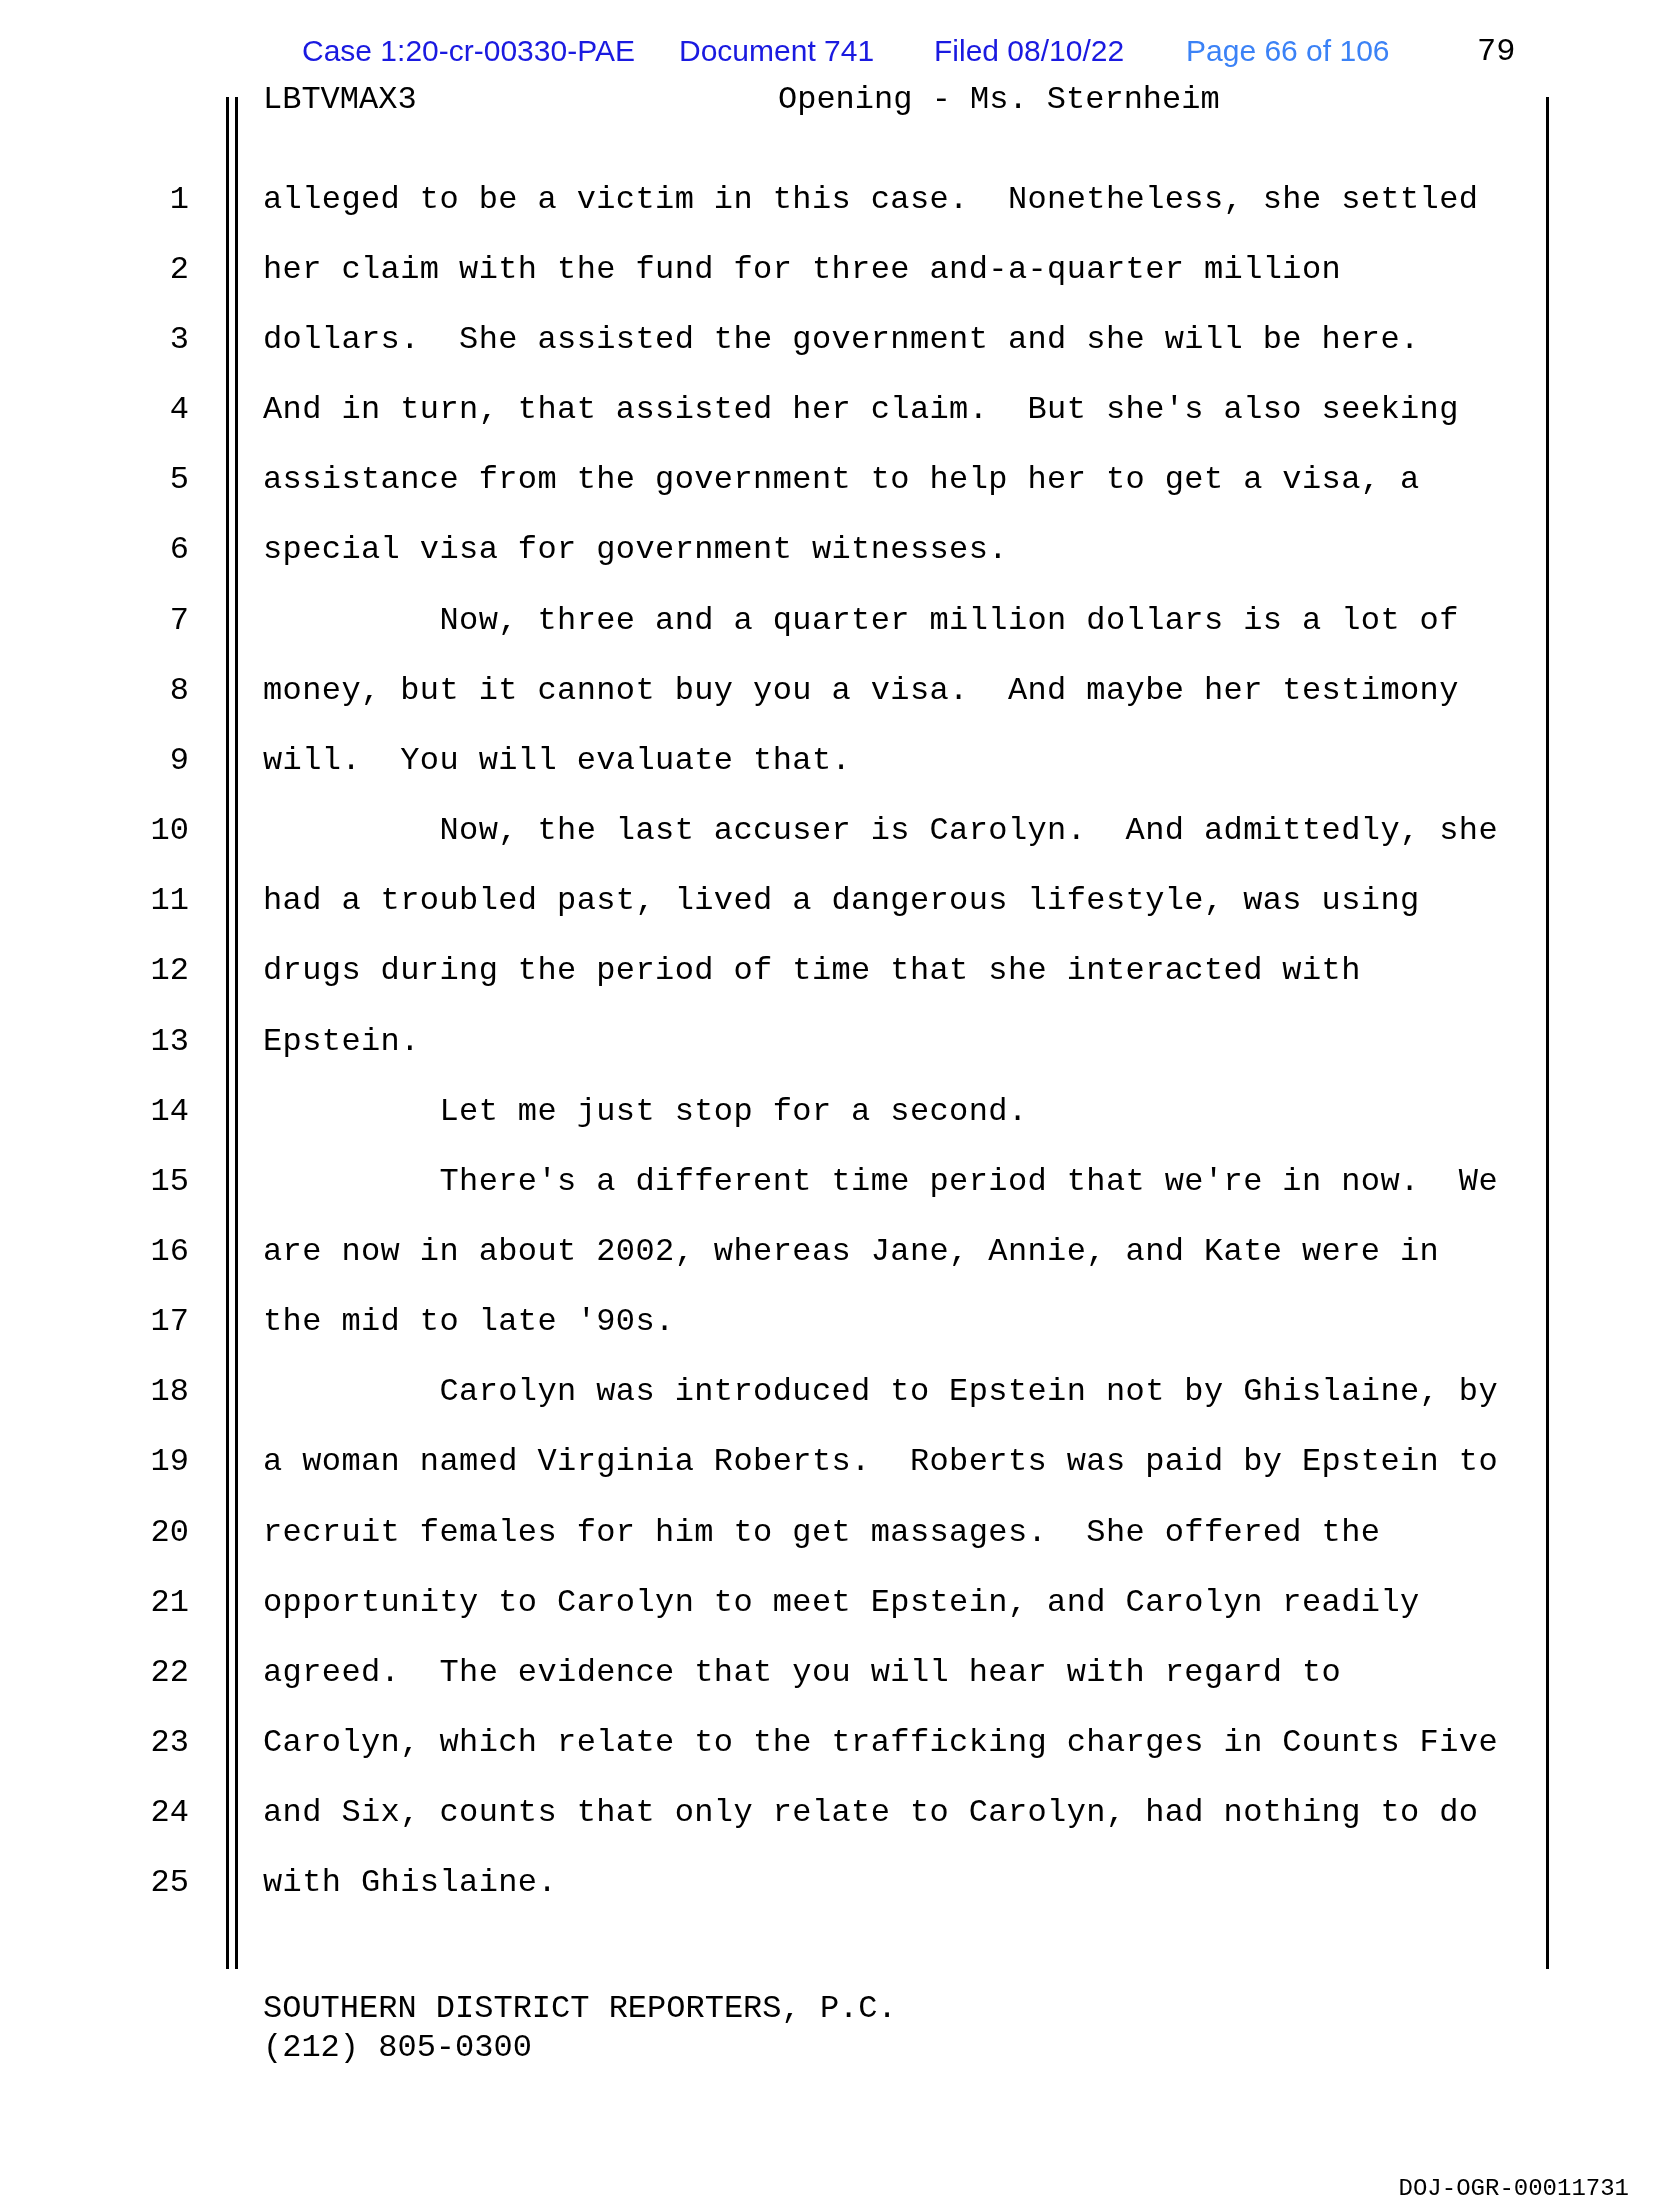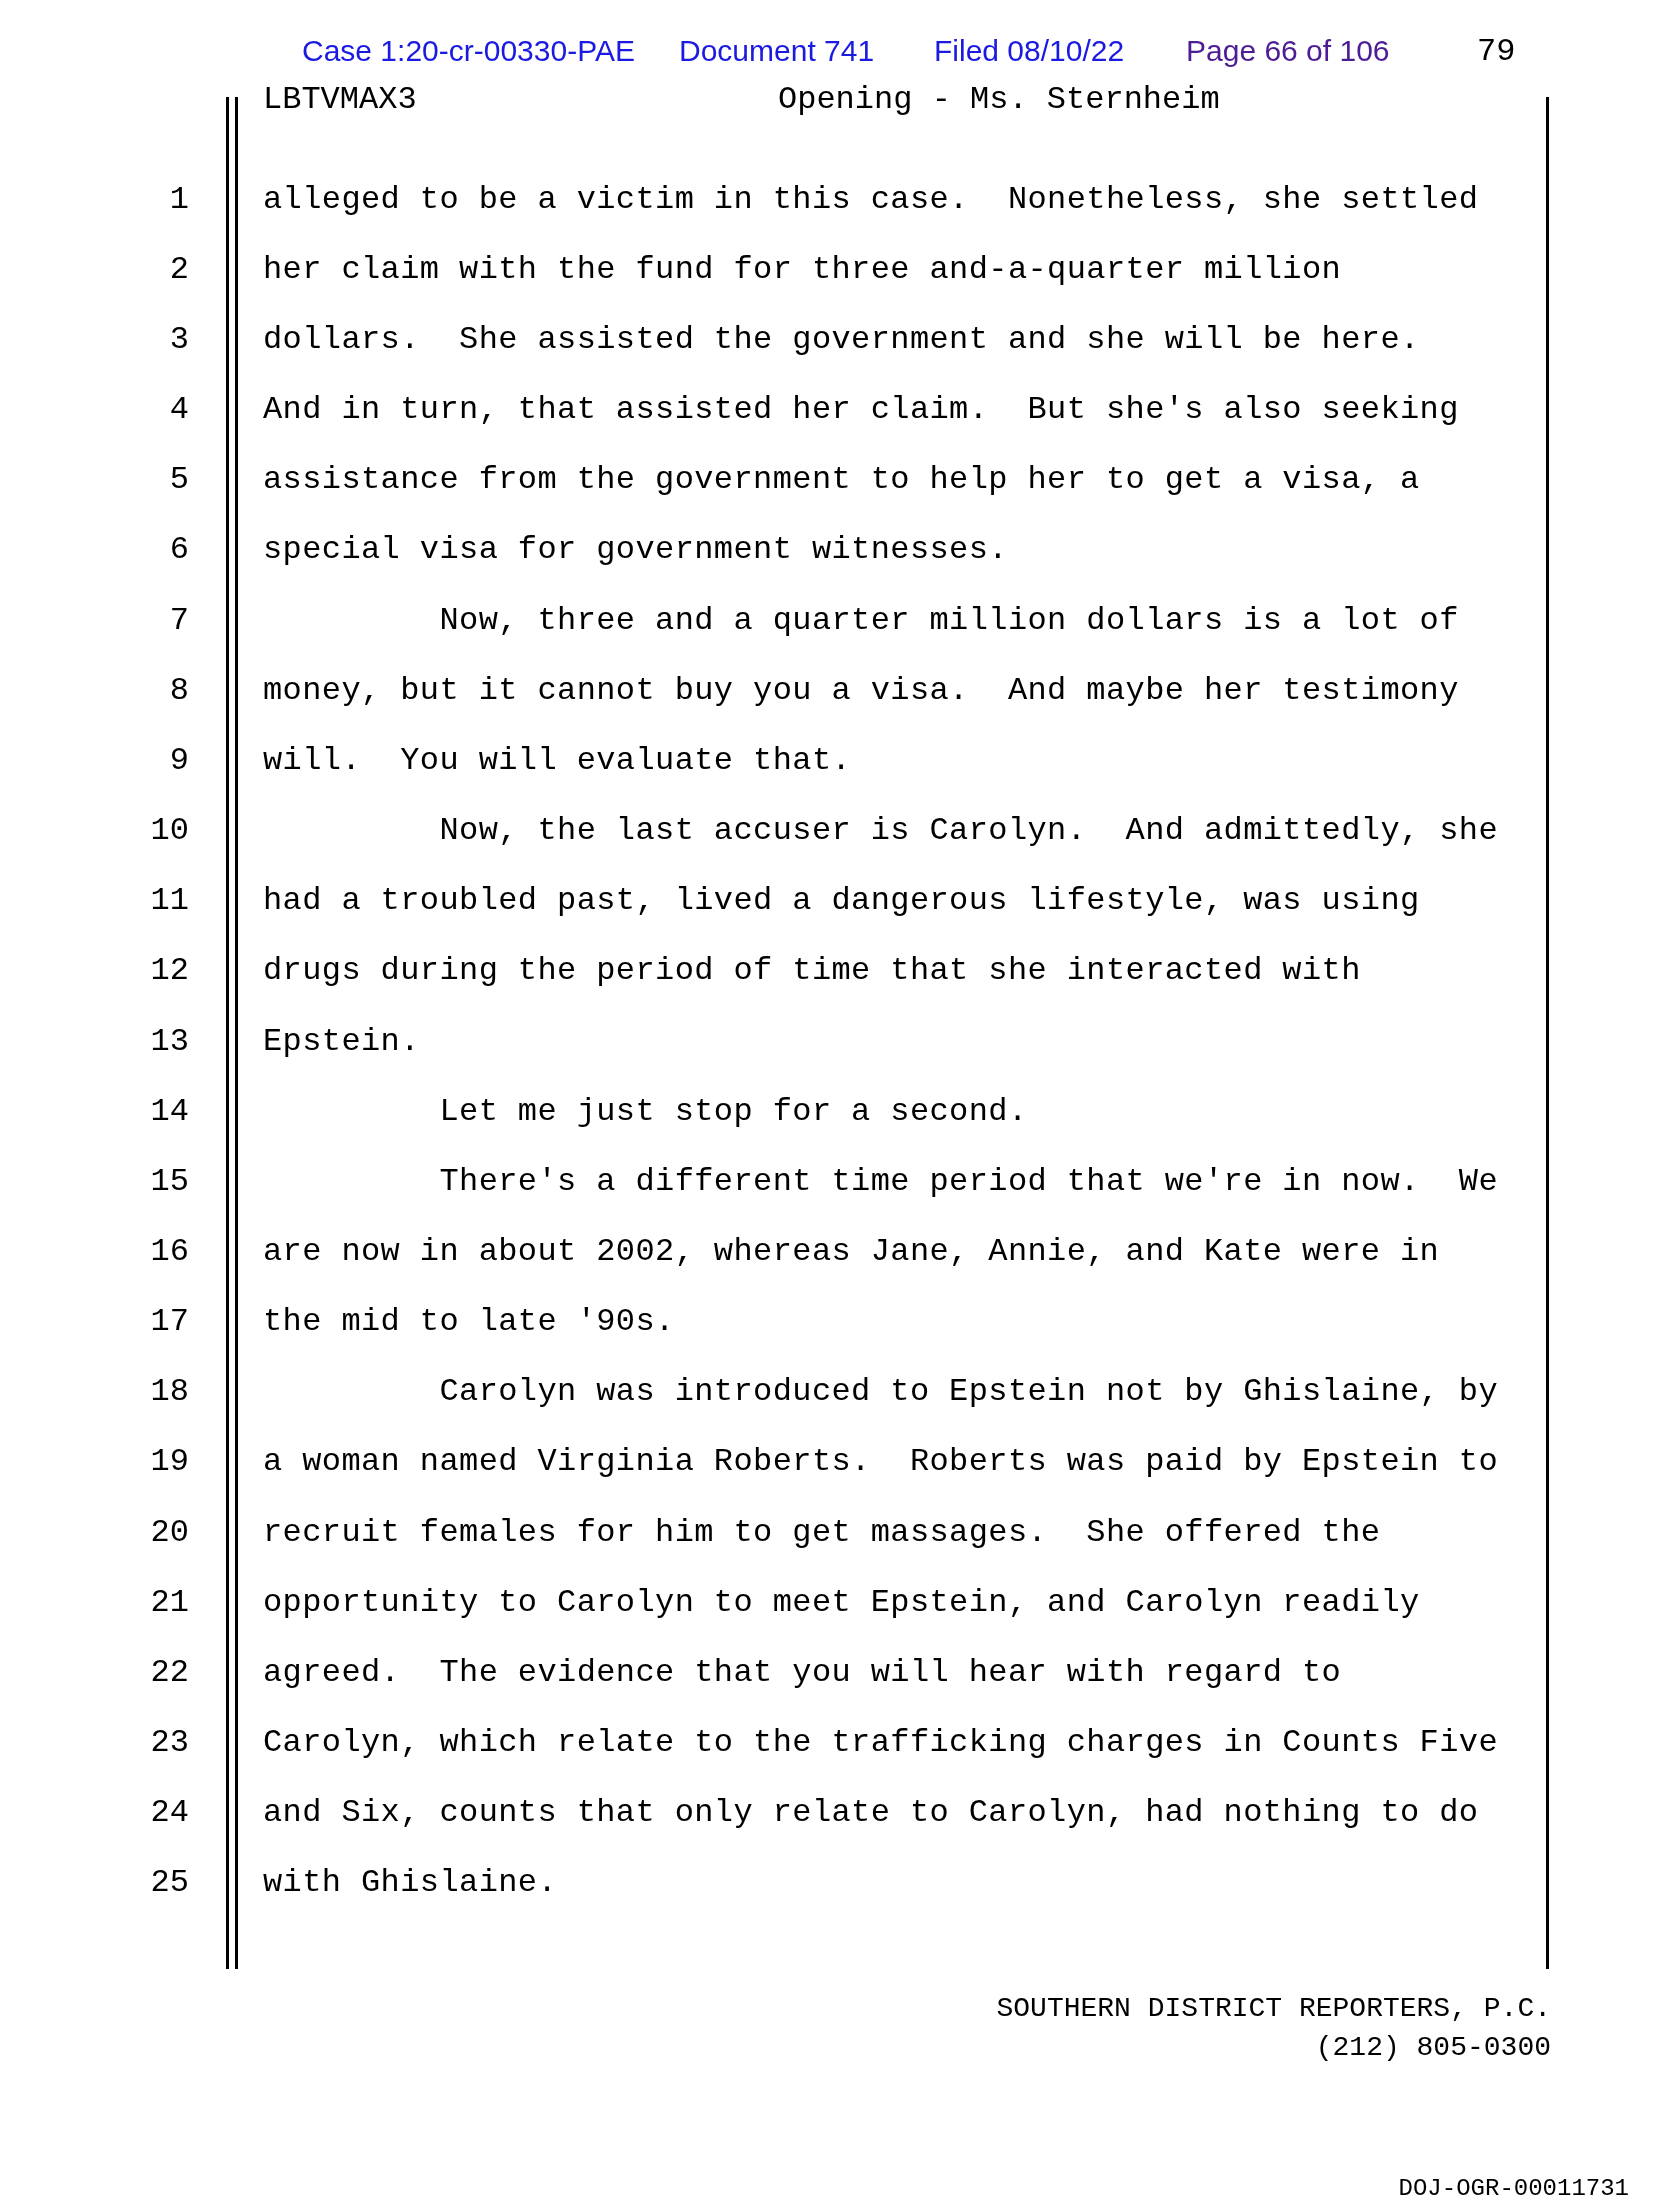--- a/index.html
+++ b/index.html
@@ -77,22 +77,22 @@
     font-size: 32px;
     line-height: 34px;
     letter-spacing: 0.4px;
     white-space: pre;
   }
   
   .footer-line {
     position: absolute;
     left: 263px;
     width: 1288px;
-    text-align: right;
-    font-size: 28px;
+    text-align: left;
+    font-size: 32px;
     line-height: 34px;
     white-space: pre;
   }
   .footer-reporter { top: 1992px; }
   .footer-phone    { top: 2031px; }
   
   .bates {
     position: absolute;
     top: 2172px;
     left: 1248px;
@@ -104,21 +104,21 @@
   }
 </style>
 </head>
 <body>
 
 <div class="page">
 
   <span class="stamp-seg seg-case case-stamp" style="color: rgb(26, 26, 224);">Case 1:20-cr-00330-PAE</span>
   <span class="stamp-seg seg-document case-stamp" style="color: rgb(26, 26, 224);">Document 741</span>
   <span class="stamp-seg seg-filed case-stamp" style="color: rgb(26, 26, 224);">Filed 08/10/22</span>
-  <span class="stamp-seg seg-page case-stamp" style="color: #4c1d95;">Page 66 of 106</span>
+  <span class="stamp-seg seg-page case-stamp" style="color: #3b82f6;">Page 66 of 106</span>
 
   <span class="page-number">79</span>
 
   <span class="session-code">LBTVMAX3</span>
   <span class="session-title">Opening - Ms. Sternheim</span>
 
   <div class="rule rule-left-outer"></div>
   <div class="rule rule-left-inner"></div>
   <div class="rule rule-right"></div>
 

